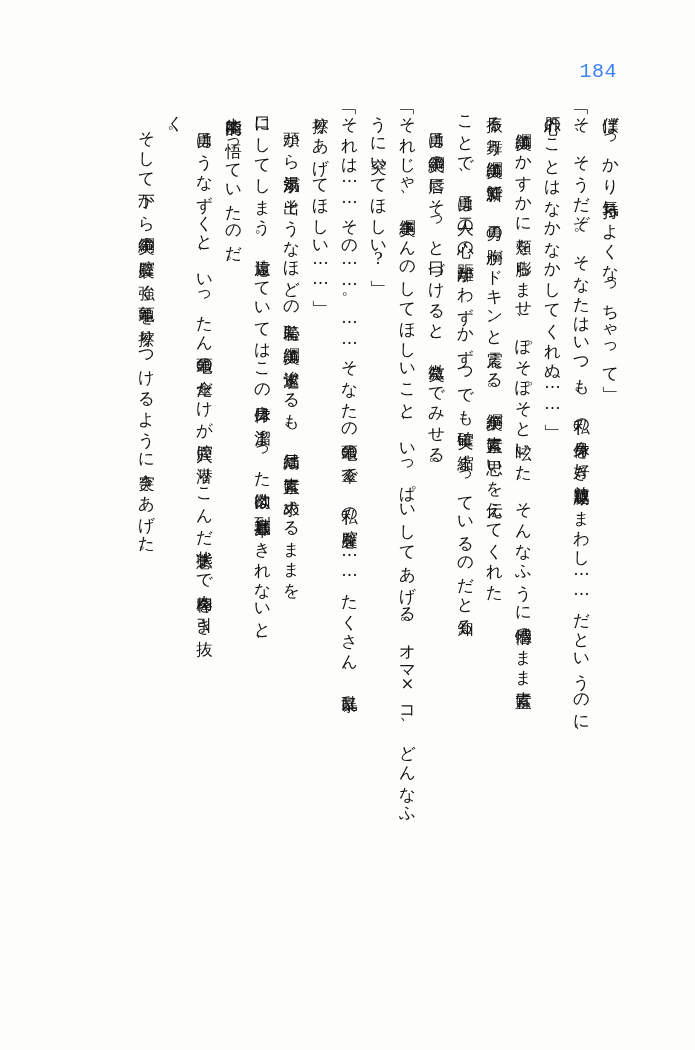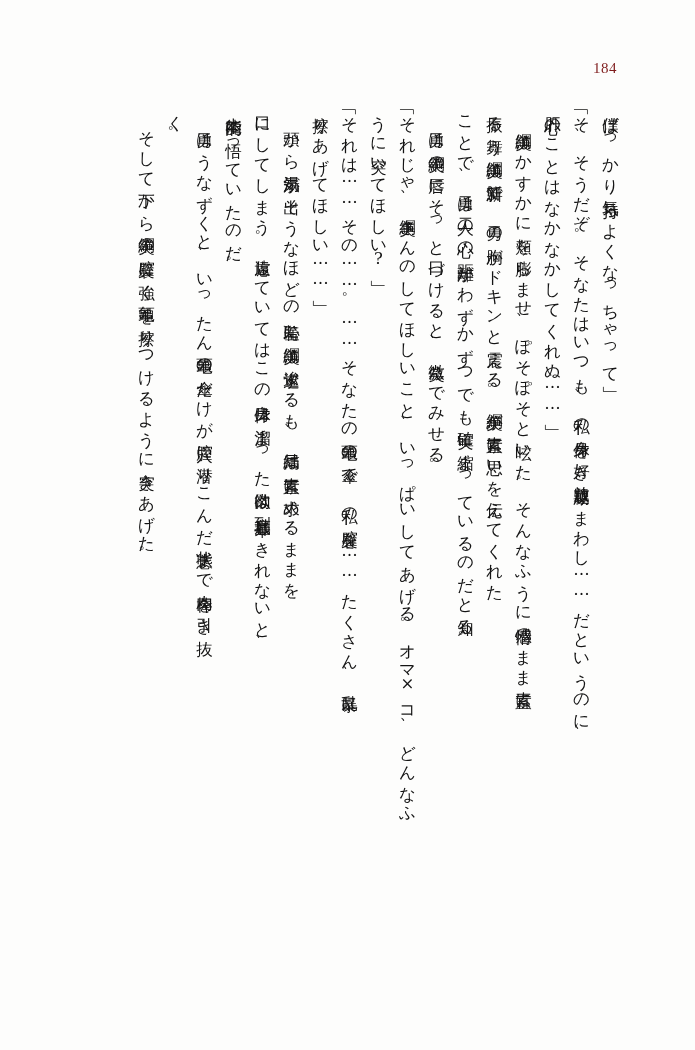--- a/index.html
+++ b/index.html
@@ -20,24 +20,24 @@
     left: 0;
     top: 0;
     width: 695px;
     height: 1050px;
     background: #fdfdfc;
   }
   .page-number {
     position: absolute;
     top: 60px;
     right: 78px;
-    font-size: 15px;
+    font-size: 20px;
     letter-spacing: 0.5px;
-    color: #7f1d1d;
-    font-family: Liberation Serif, serif;
+    color: #3b82f6;
+    font-family: Liberation Mono, monospace;
   }
   .text-body {
     position: absolute;
     top: 104px;
     left: 60px;
     right: 70px;
     height: 880px;
     display: flex;
     flex-direction: row-reverse;
     justify-content: flex-start;

